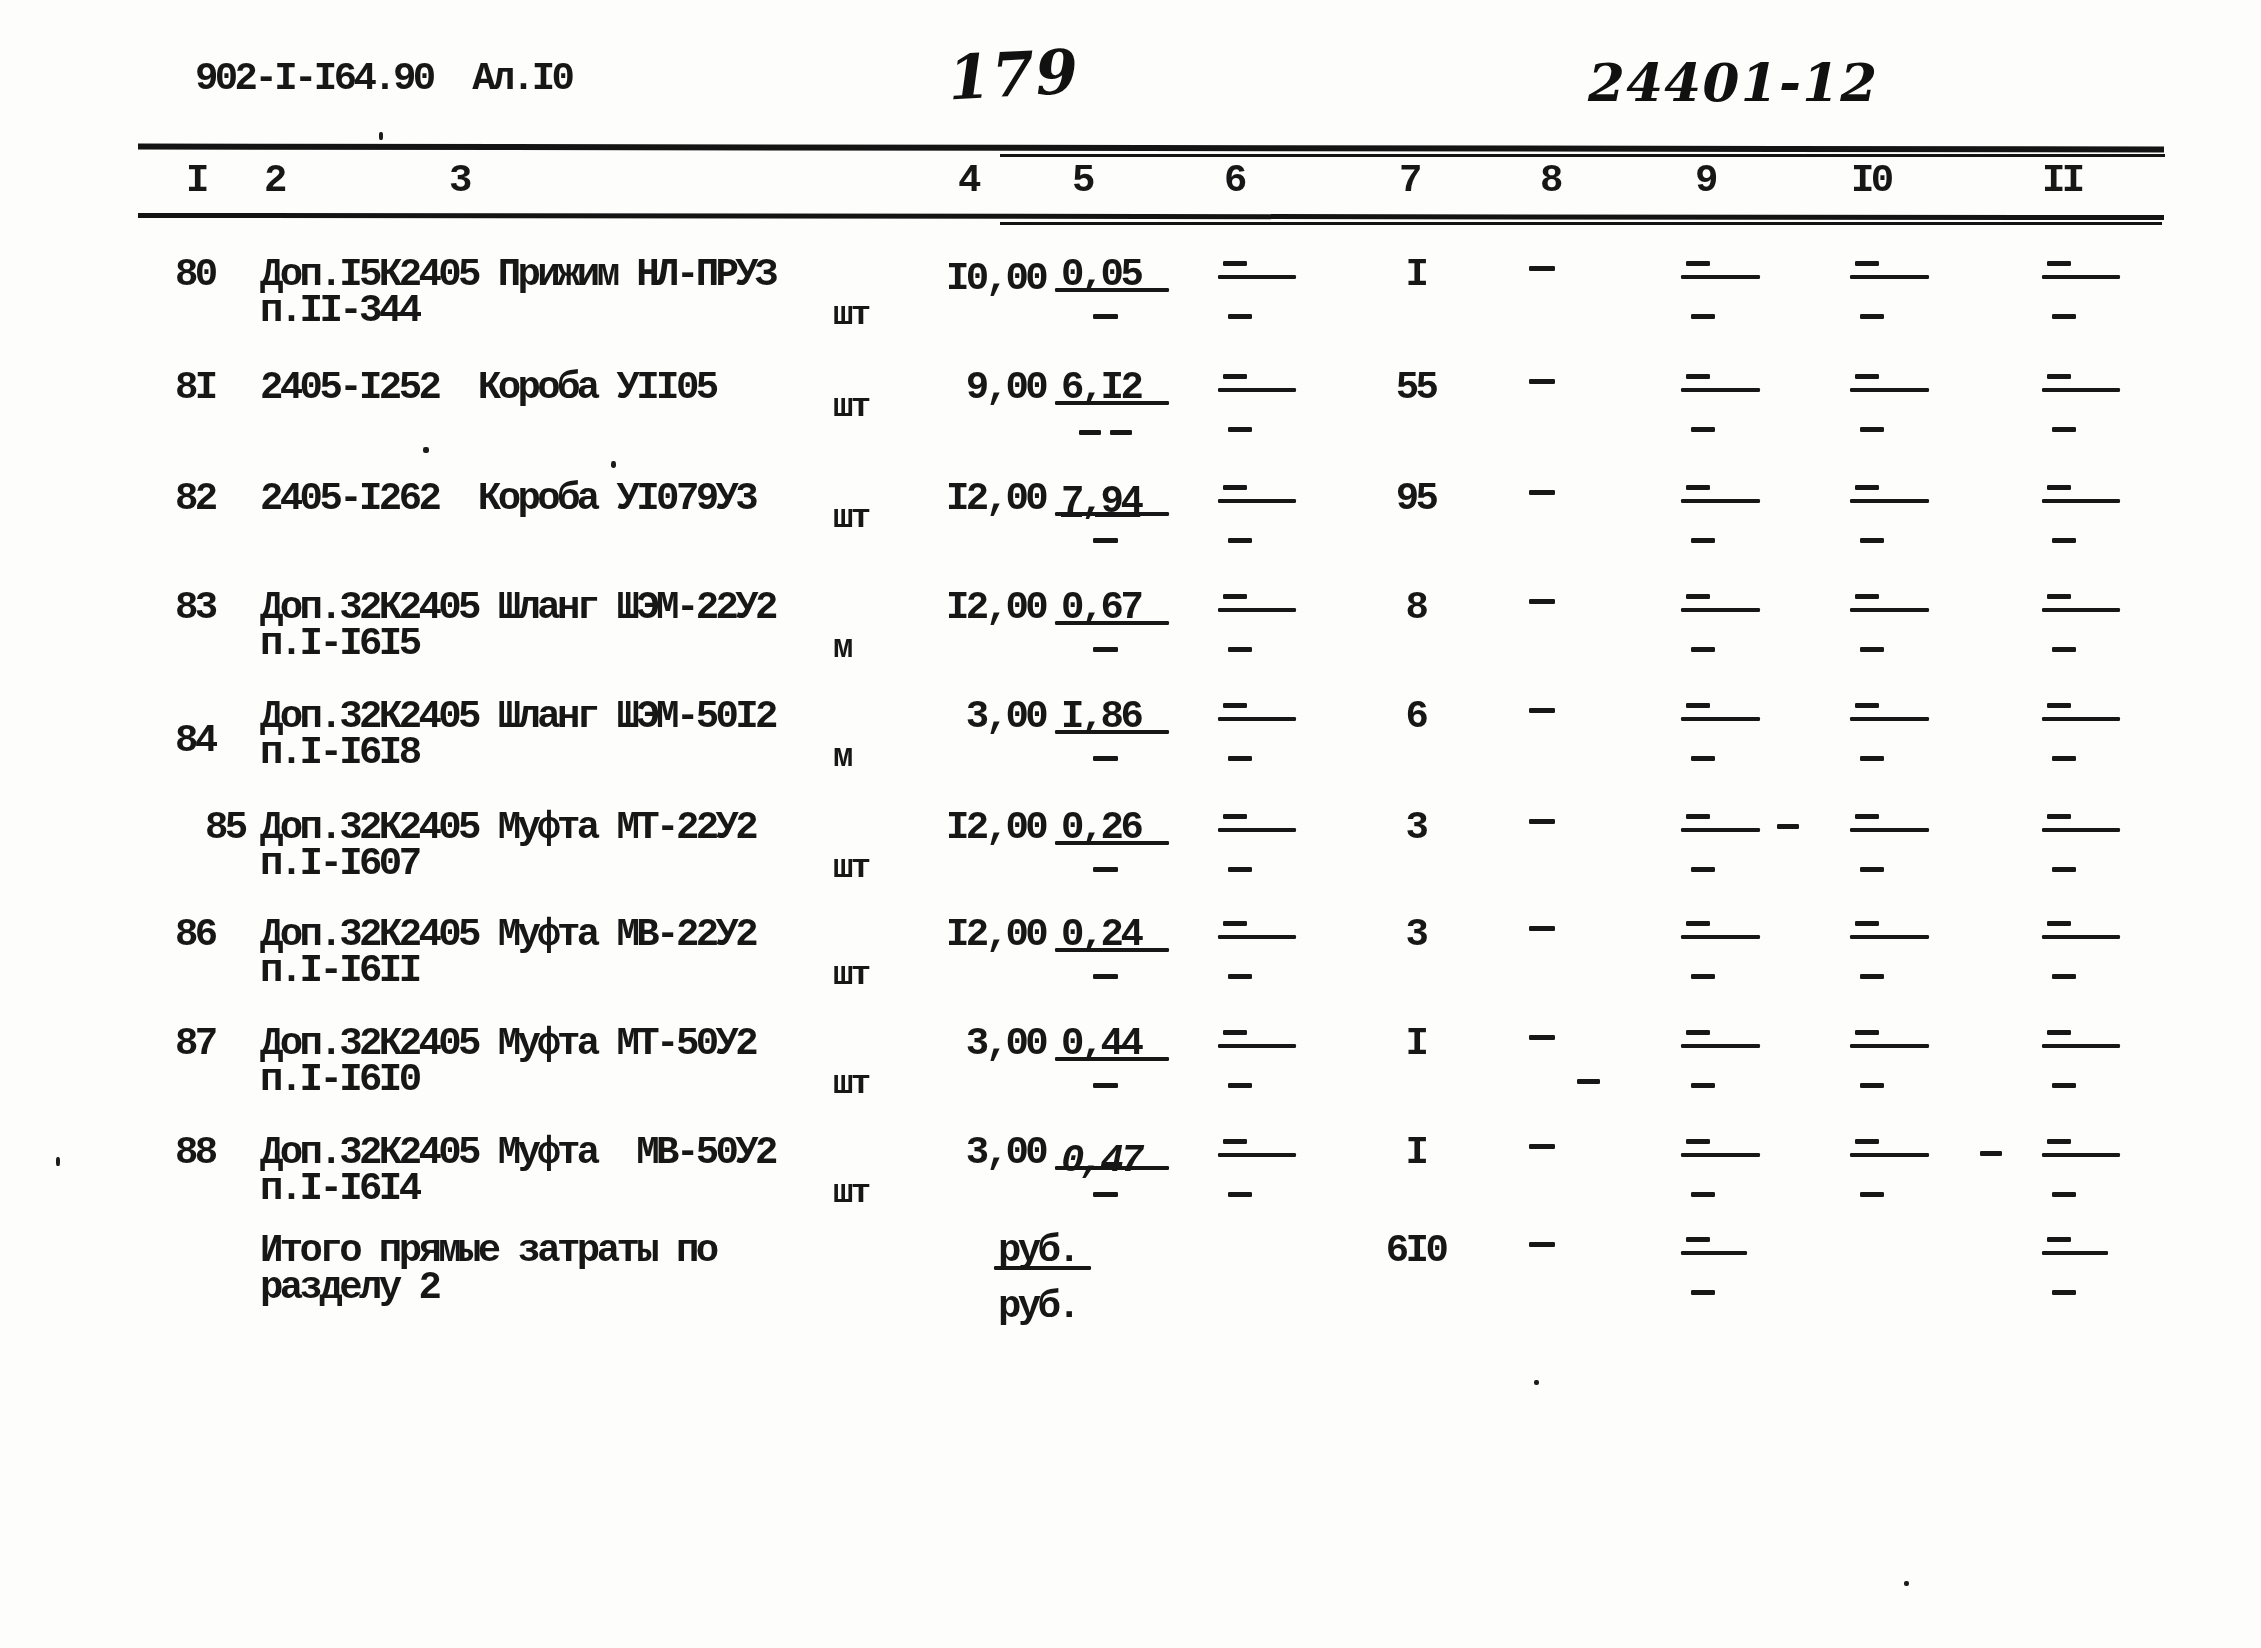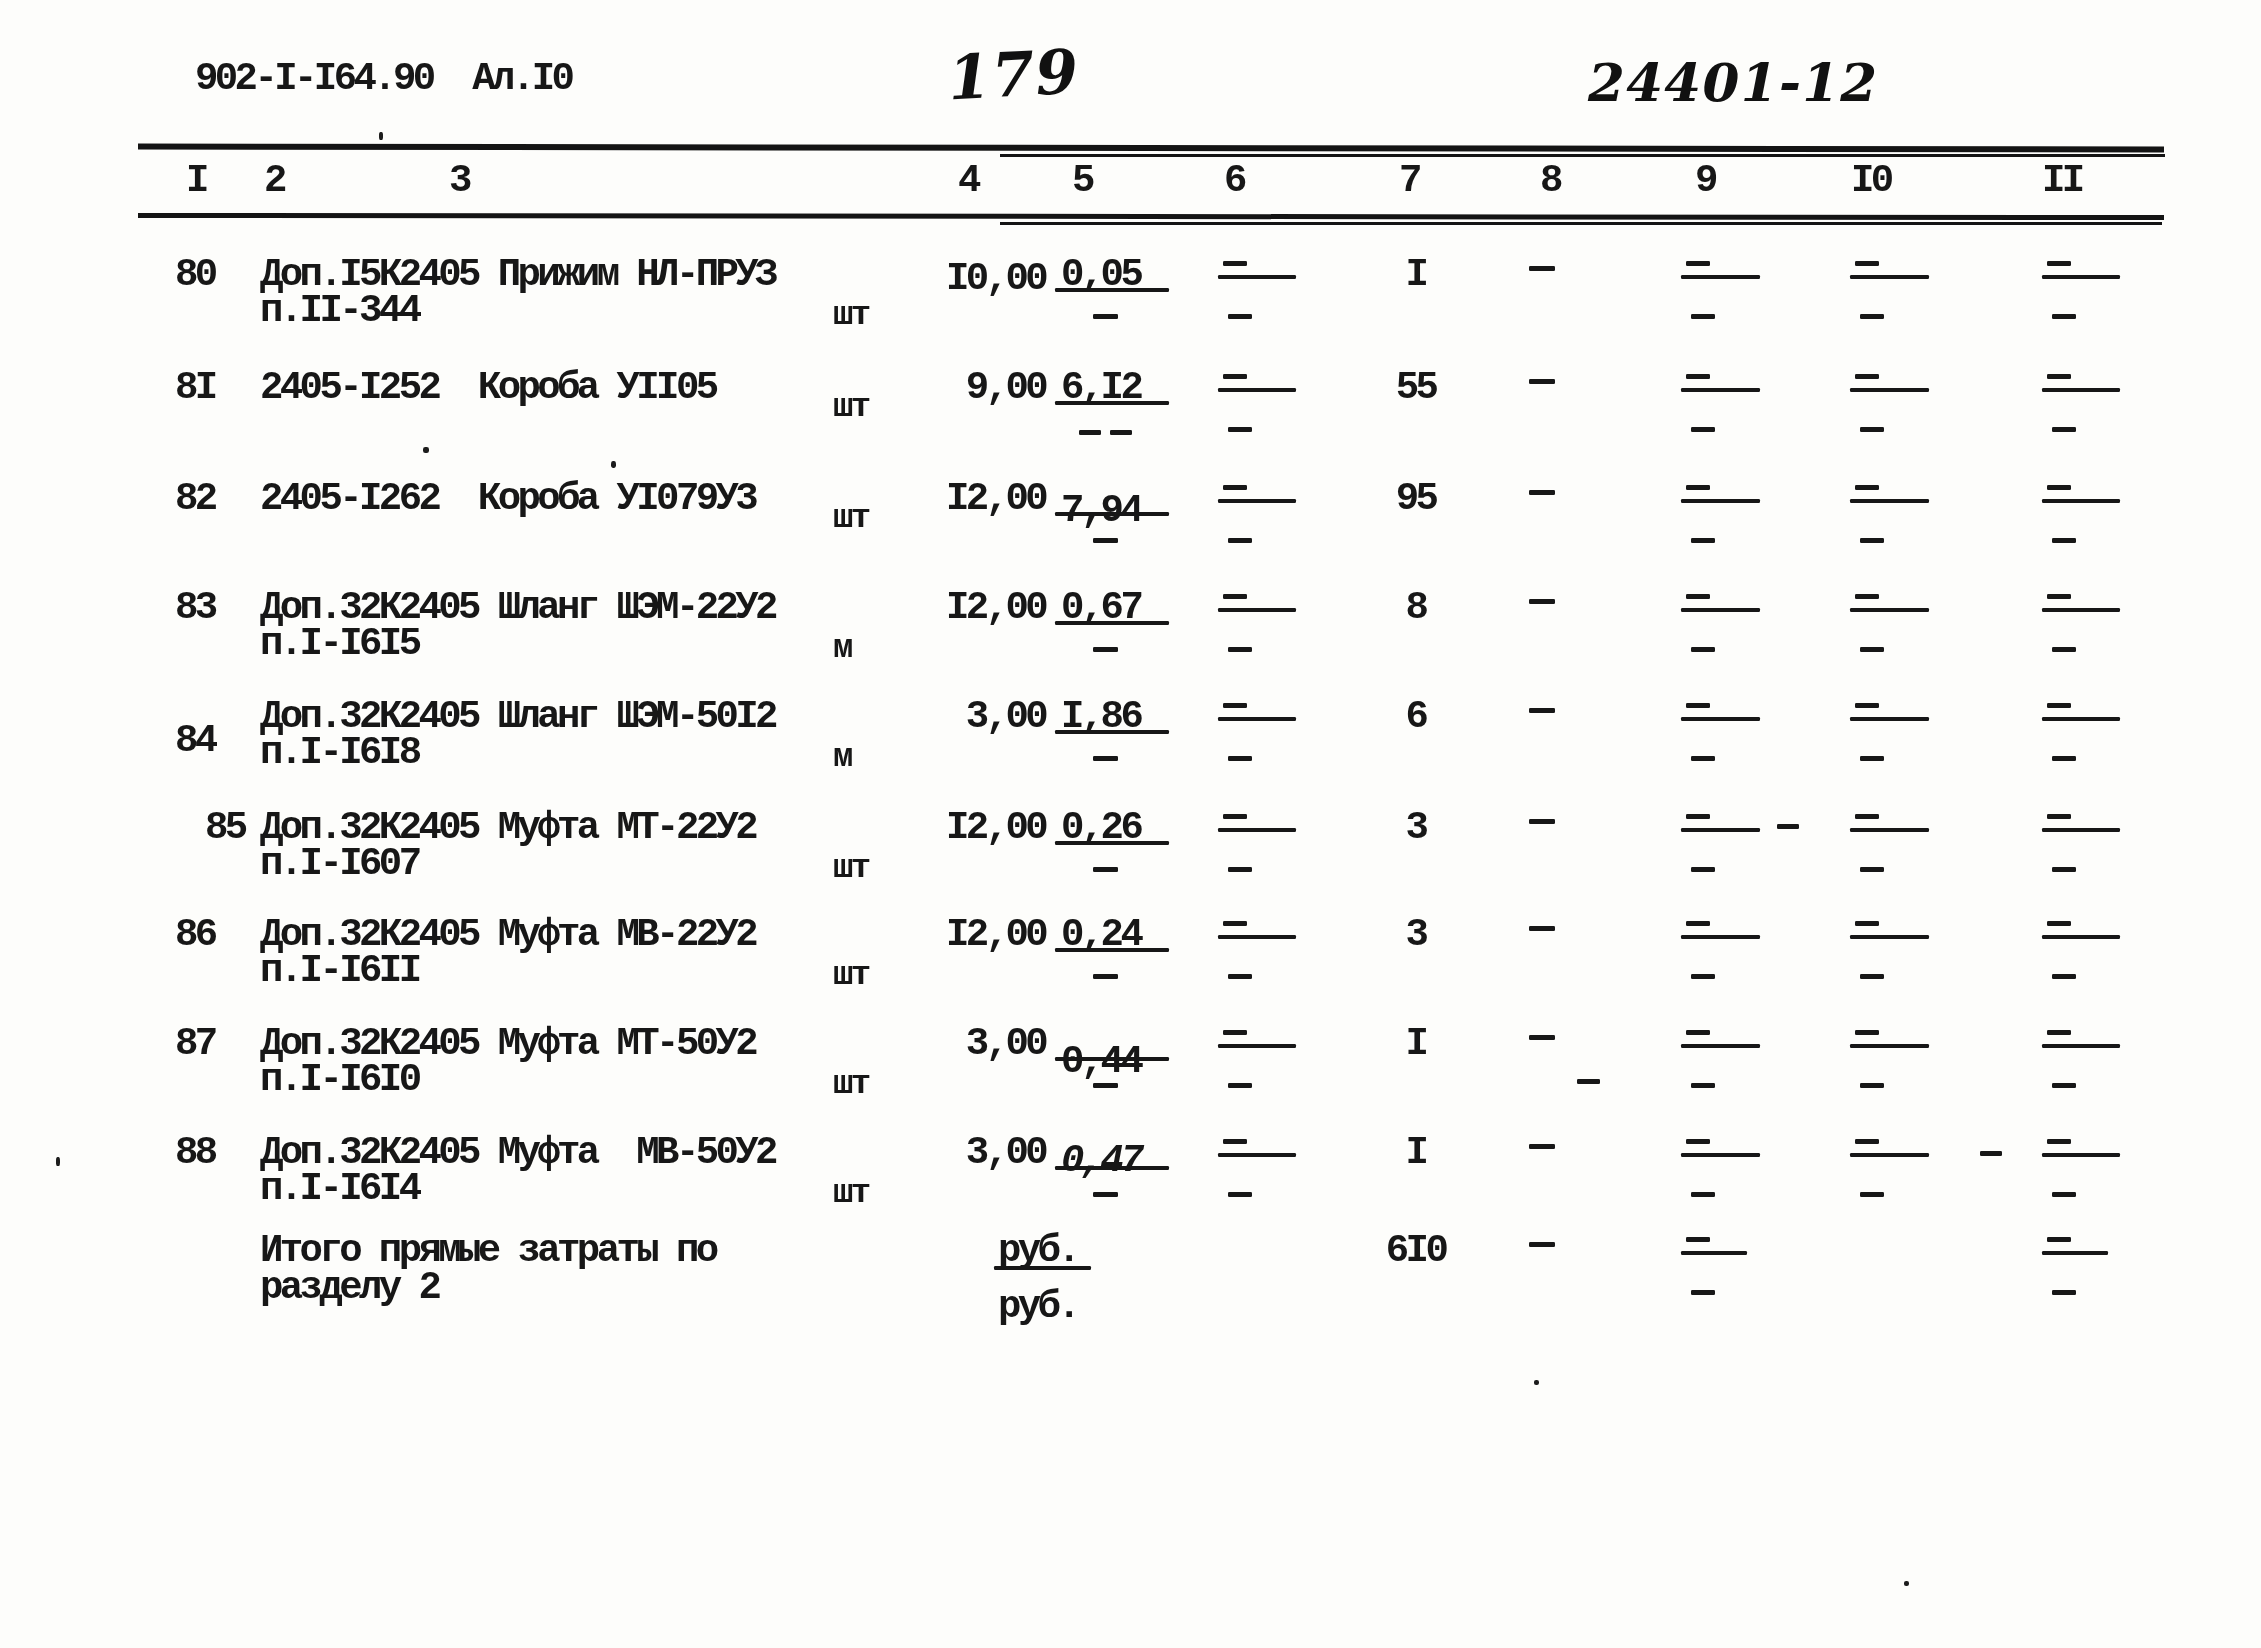--- a/index.html
+++ b/index.html
@@ -117,21 +117,21 @@
           <span class="dash" style="left: 5.2px; top: 0px; width: 23.4px;"></span>
           <span class="bar" style="left: 0px; top: 14.3px; width: 78px;"></span>
           <span class="dash" style="left: 10.4px; top: 53px; width: 23.4px;"></span>
         </span>
       </div>
       <div class="row" style="top: 480px;">
         <span class="cell tw " style="left: 175px; top: 0px;">82</span>
         <span class="cell tw " style="left: 260px; top: 0px;">2405-І262  Короба УІ079У3</span>
         <span class="cell tw unit" style="left: 833px; top: 21px;">шт</span>
         <span class="cell tw qty" style="top: 0px;">І2,00</span>
-        <span class="cell tw " style="left: 1061px; top: 12px;">7,94</span>
+        <span class="cell tw " style="left: 1061px; top: 3px; text-decoration: underline;">7,94</span>
         <span class="bar" style="left: 1055px; top: 32px; width: 114px;"></span>
         <span class="dash" style="left: 1093px; top: 58px; width: 25px;"></span>
         <span class="frac" style="left: 1218px; top: 5.2px;">
           <span class="dash" style="left: 5.2px; top: 0px; width: 23.4px;"></span>
           <span class="bar" style="left: 0px; top: 14.3px; width: 78px;"></span>
           <span class="dash" style="left: 10.4px; top: 53px; width: 23.4px;"></span>
         </span>
         <span class="cell tw cnt" style="top: 0px;">95</span>
         <span class="dash" style="left: 1529px; top: 10.4px; width: 26px;"></span>
         <span class="frac" style="left: 1681px; top: 5.2px;">
@@ -277,21 +277,21 @@
           <span class="bar" style="left: 0px; top: 14.3px; width: 78px;"></span>
           <span class="dash" style="left: 10.4px; top: 53px; width: 23.4px;"></span>
         </span>
       </div>
       <div class="row" style="top: 1025px;">
         <span class="cell tw " style="left: 175px; top: 0px;">87</span>
         <span class="cell tw " style="left: 260px; top: 0px;">Доп.32К2405 Муфта МТ-50У2</span>
         <span class="cell tw " style="left: 260px; top: 36px;">п.І-І6І0</span>
         <span class="cell tw unit" style="left: 833px; top: 42px;">шт</span>
         <span class="cell tw qty" style="top: 0px;">3,00</span>
-        <span class="cell tw " style="left: 1061px; top: 18px;">0,44</span>
+        <span class="cell tw " style="left: 1061px; top: 0px;">0,44</span>
         <span class="bar" style="left: 1055px; top: 32px; width: 114px;"></span>
         <span class="dash" style="left: 1093px; top: 58px; width: 25px;"></span>
         <span class="frac" style="left: 1218px; top: 5.2px;">
           <span class="dash" style="left: 5.2px; top: 0px; width: 23.4px;"></span>
           <span class="bar" style="left: 0px; top: 14.3px; width: 78px;"></span>
           <span class="dash" style="left: 10.4px; top: 53px; width: 23.4px;"></span>
         </span>
         <span class="cell tw cnt" style="top: 0px;">І</span>
         <span class="dash" style="left: 1529px; top: 10.4px; width: 26px;"></span>
         <span class="frac" style="left: 1681px; top: 5.2px;">

